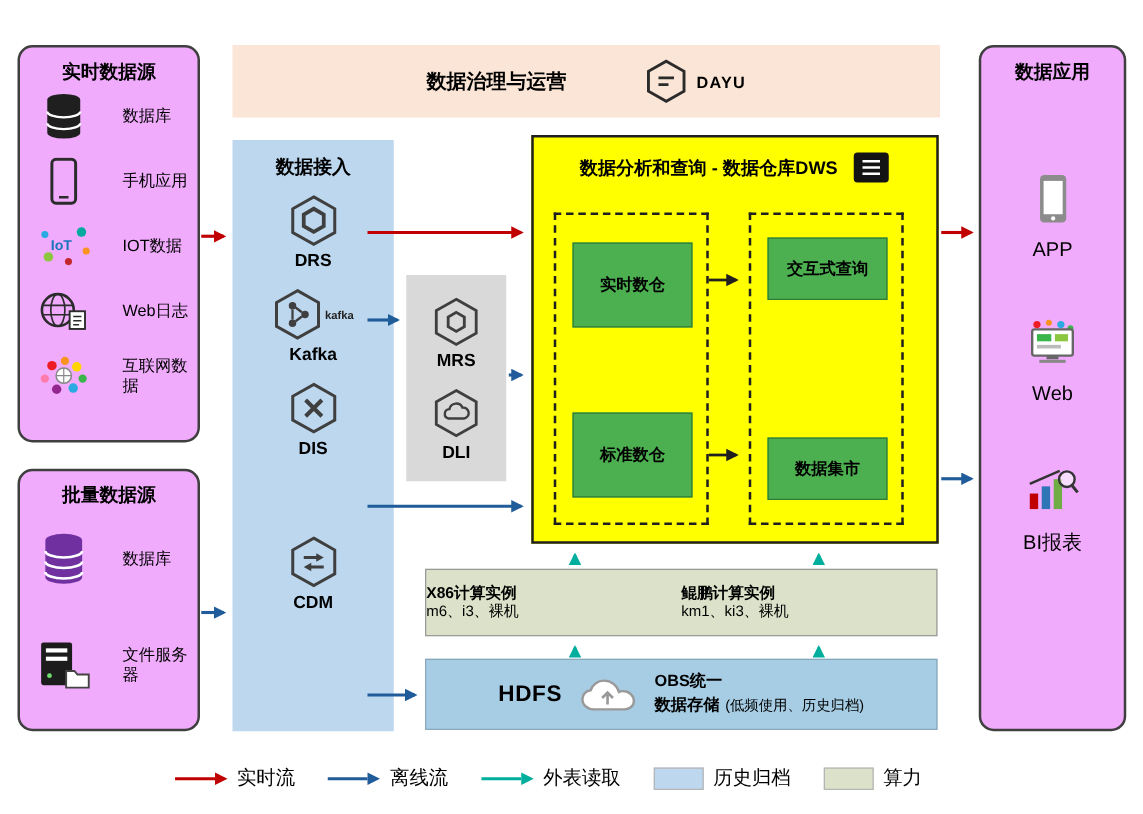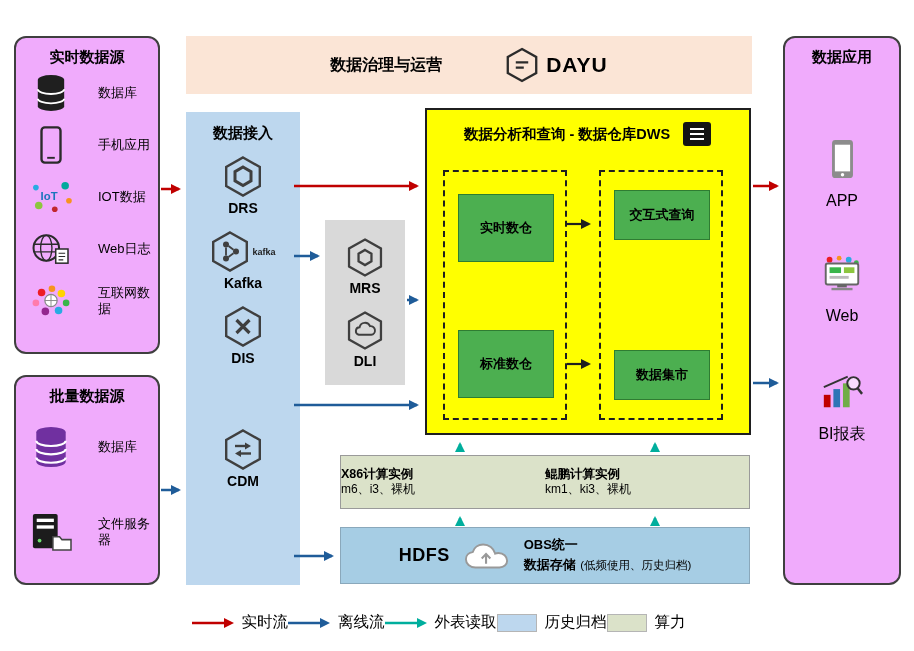--- a/index.html
+++ b/index.html
@@ -11,24 +11,24 @@
   .panel-title { text-align:center; font-weight:bold; font-size:15px; padding-top:10px; }
 
   .src-item { display:flex; align-items:center; gap:24px; padding-left:12px; height:52px; }
   .src-icon { width:46px; display:flex; justify-content:center; align-items:center; flex:0 0 46px; }
   .src-label { font-size:13px; line-height:1.25; width:72px; }
 
   
   .banner { position:absolute; left:186px; top:36px; width:566px; height:58px; background:#fbe5d6;
             display:flex; align-items:center; justify-content:center; gap:64px; }
   .banner-title { font-size:16px; font-weight:bold; }
-  .dayu { display:flex; align-items:center; gap:8px; font-weight:bold; font-size:21px; letter-spacing:1px; }
-
-  
-  .ingestion { position:absolute; left:186px; top:112px; width:114px; height:473px; background:#bdd7ee;
+  .dayu { display:flex; align-items:center; gap:8px; font-weight:bold; font-size:13px; letter-spacing:1px; }
+
+  
+  .ingestion { position:absolute; left:186px; top:112px; width:129px; height:473px; background:#bdd7ee;
                display:flex; flex-direction:column; align-items:center; }
   .ingestion .panel-title { padding-top:12px; }
   .svc { display:flex; flex-direction:column; align-items:center; }
   .svc-label { font-weight:bold; font-size:14px; margin-top:2px; }
   .kafka-row { display:flex; align-items:center; gap:2px; }
   .kafka-brand { font-size:9px; font-weight:bold; color:#222; }
 
   
   .processing { position:absolute; left:325px; top:220px; width:80px; height:165px; background:#d9d9d9;
                 display:flex; flex-direction:column; align-items:center; justify-content:center; gap:14px; }
@@ -58,21 +58,21 @@
   .obs-text .b { font-weight:bold; font-size:13px; }
   .obs-text .n { font-weight:normal; font-size:11.5px; }
 
   
   .apps { position:absolute; left:783px; top:36px; width:118px; height:549px; }
   .app-item { display:flex; flex-direction:column; align-items:center; }
   .app-label { font-size:16px; margin-top:13px; }
 
   
   .legend { position:absolute; left:0; top:612px; width:877px; display:flex; align-items:center;
-            justify-content:center; }
+            justify-content:center; gap:26px; }
   .legend-item { display:flex; align-items:center; gap:8px; font-size:15.5px; }
   .swatch { width:40px; height:18px; border:1px solid #b5b5b5; }
   .swatch-archive { background:#bdd7ee; }
   .swatch-compute { background:#dbe2c9; }
 
   .overlay { position:absolute; left:0; top:0; z-index:50; pointer-events:none; }
   .hex-stroke { stroke:#3f3f3f; stroke-width:2.4; fill:none; }
 </style>
 </head>
 <body>

